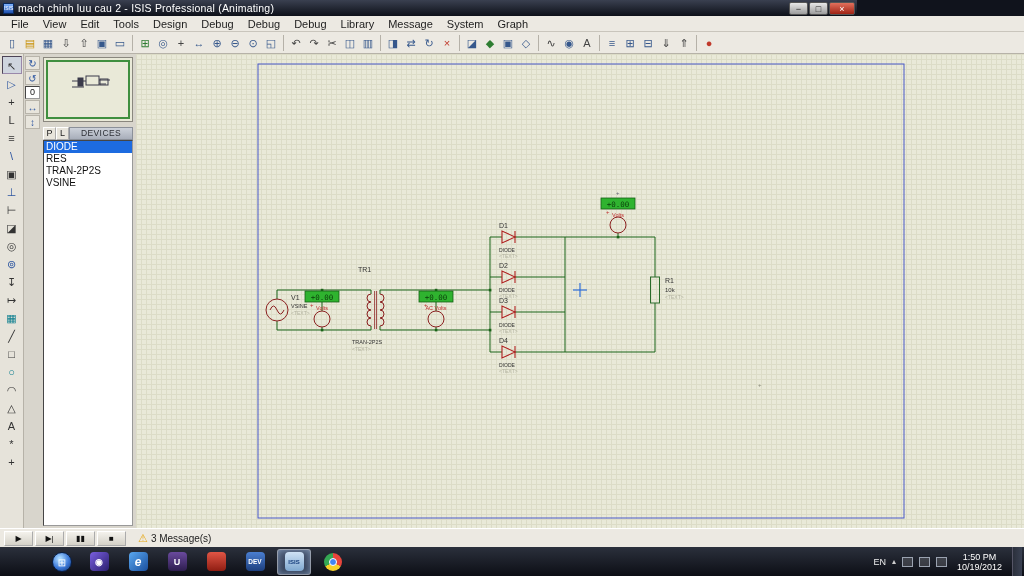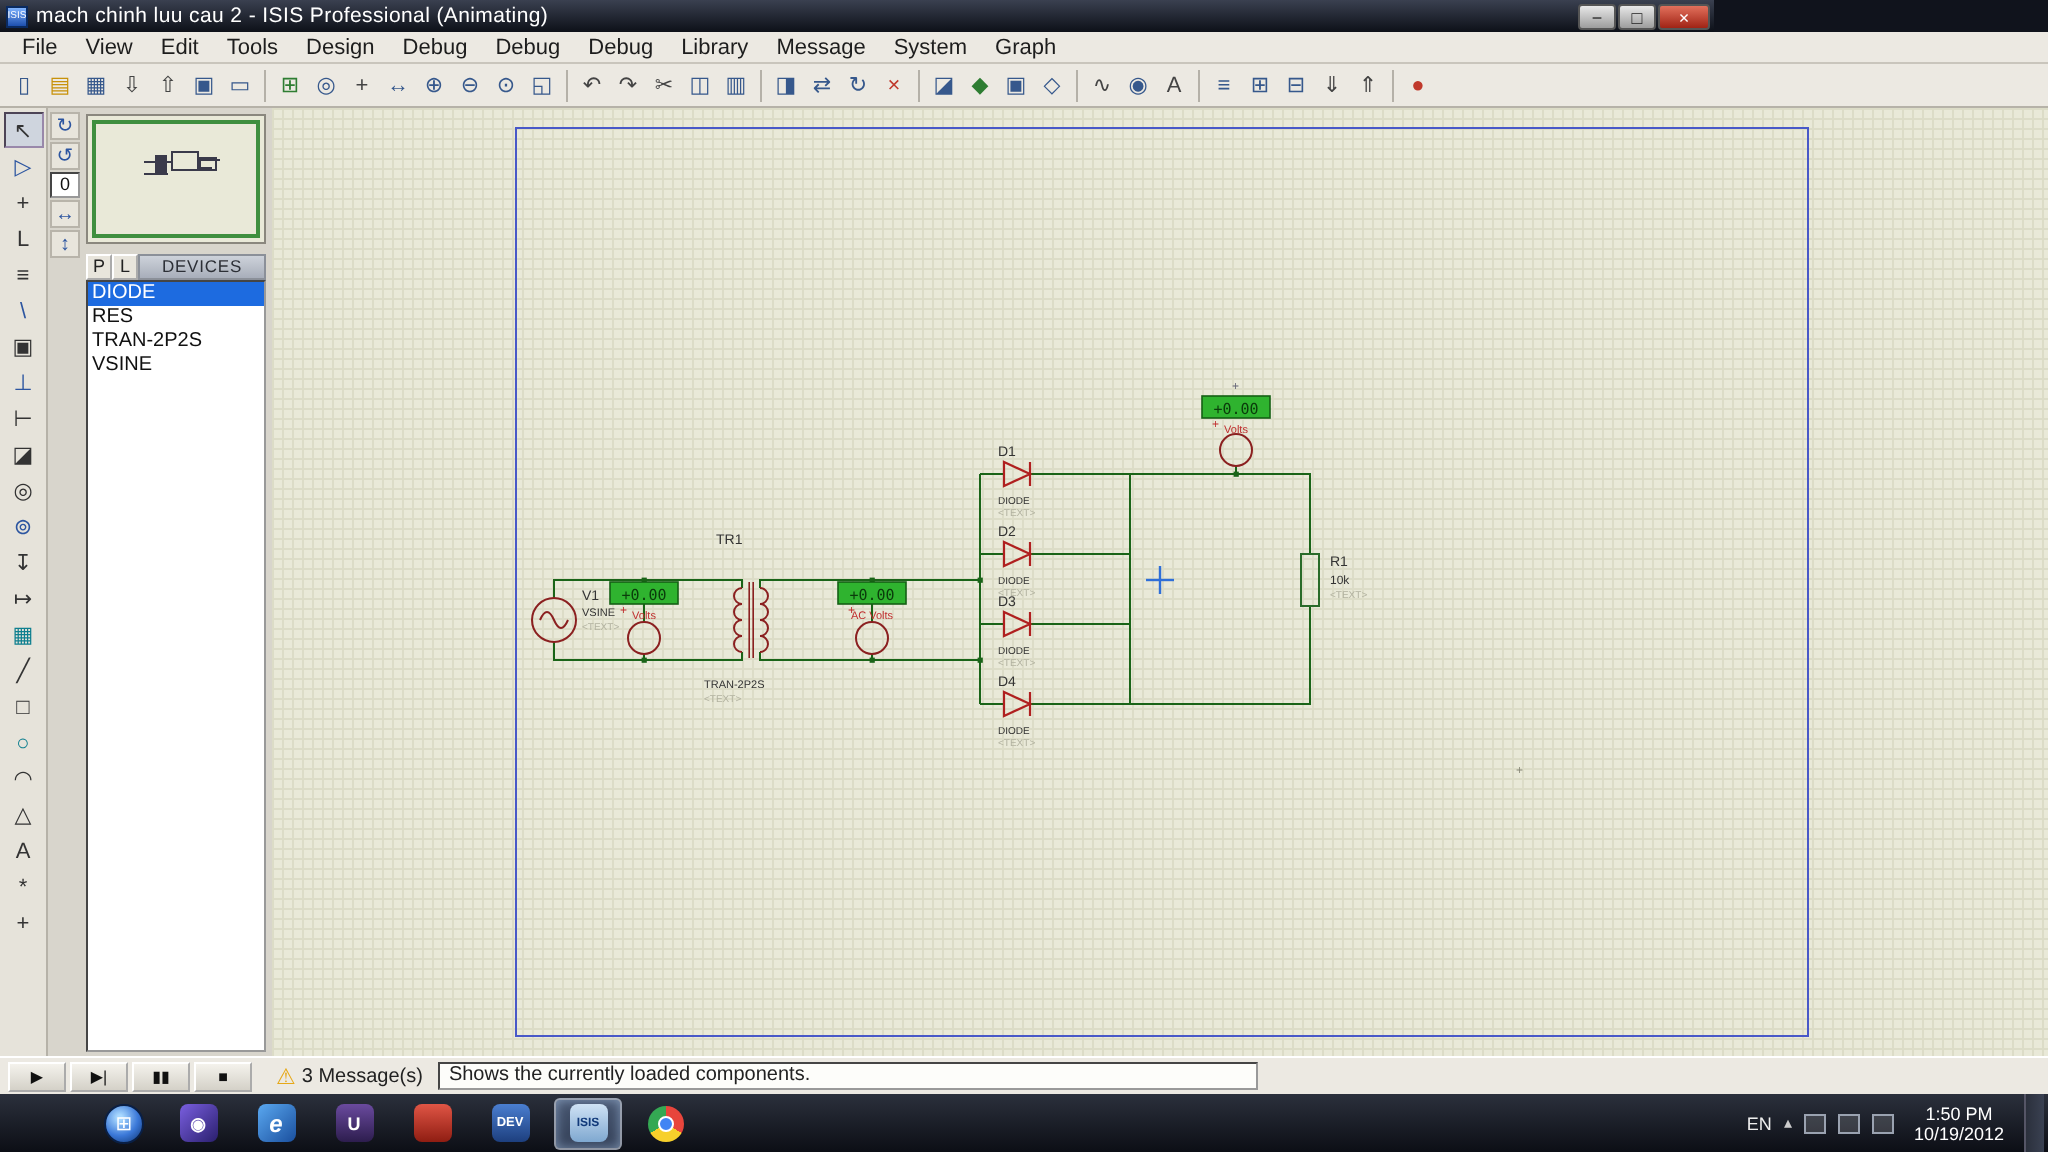--- a/index.html
+++ b/index.html
@@ -374,21 +374,20 @@
 
   <div class="bottombar">
     <div class="anim-box">
       <div class="anim-btn">▶</div>
       <div class="anim-btn">▶|</div>
       <div class="anim-btn">▮▮</div>
       <div class="anim-btn">■</div>
     </div>
     <span class="status-warn">⚠</span>
     <span class="status-msg">3 Message(s)</span>
-    <div class="status-hint">Shows the currently loaded components.</div>
   </div>
 
   <div class="taskbar">
     <div class="start-orb">⊞</div>
     <div class="tb-apps">
       <div class="tb-app">
         <div class="appsq mediaplayer">◉</div>
       </div>
       <div class="tb-app">
         <div class="appsq iexplorer">e</div>

